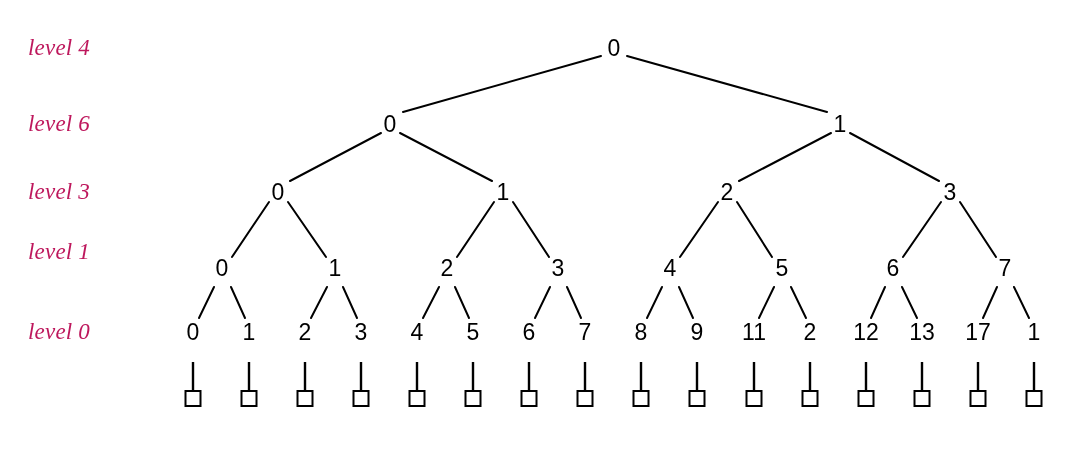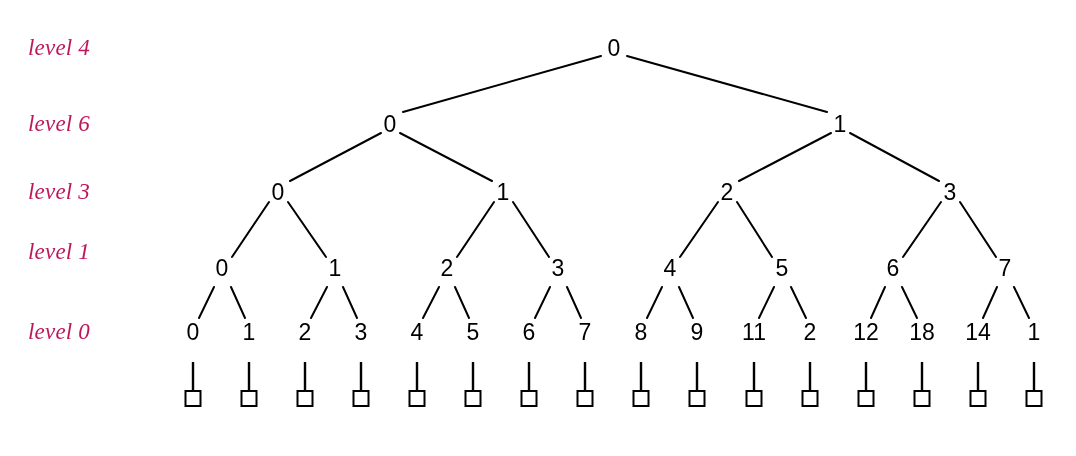--- a/index.html
+++ b/index.html
@@ -135,22 +135,22 @@
       <div class="node" style="left: 361px; top: 332px;">3</div>
       <div class="node" style="left: 417px; top: 332px;">4</div>
       <div class="node" style="left: 473px; top: 332px;">5</div>
       <div class="node" style="left: 529px; top: 332px;">6</div>
       <div class="node" style="left: 585px; top: 332px;">7</div>
       <div class="node" style="left: 641px; top: 332px;">8</div>
       <div class="node" style="left: 697px; top: 332px;">9</div>
       <div class="node" style="left: 754px; top: 332px;">11</div>
       <div class="node" style="left: 810px; top: 332px;">2</div>
       <div class="node" style="left: 866px; top: 332px;">12</div>
-      <div class="node" style="left: 922px; top: 332px;">18</div>
-      <div class="node" style="left: 978px; top: 332px;">14</div>
+      <div class="node" style="left: 922px; top: 332px;">13</div>
+      <div class="node" style="left: 978px; top: 332px;">17</div>
       <div class="node" style="left: 1034px; top: 332px;">1</div>
     </div>
 
   <div id="leaf-blocks-layer">
       <div class="leaf-box" style="left: 193px; top: 390px; width: 17px; height: 17px;"></div>
       <div class="leaf-box" style="left: 249px; top: 390px; width: 17px; height: 17px;"></div>
       <div class="leaf-box" style="left: 305px; top: 390px; width: 17px; height: 17px;"></div>
       <div class="leaf-box" style="left: 361px; top: 390px; width: 17px; height: 17px;"></div>
       <div class="leaf-box" style="left: 417px; top: 390px; width: 17px; height: 17px;"></div>
       <div class="leaf-box" style="left: 473px; top: 390px; width: 17px; height: 17px;"></div>

